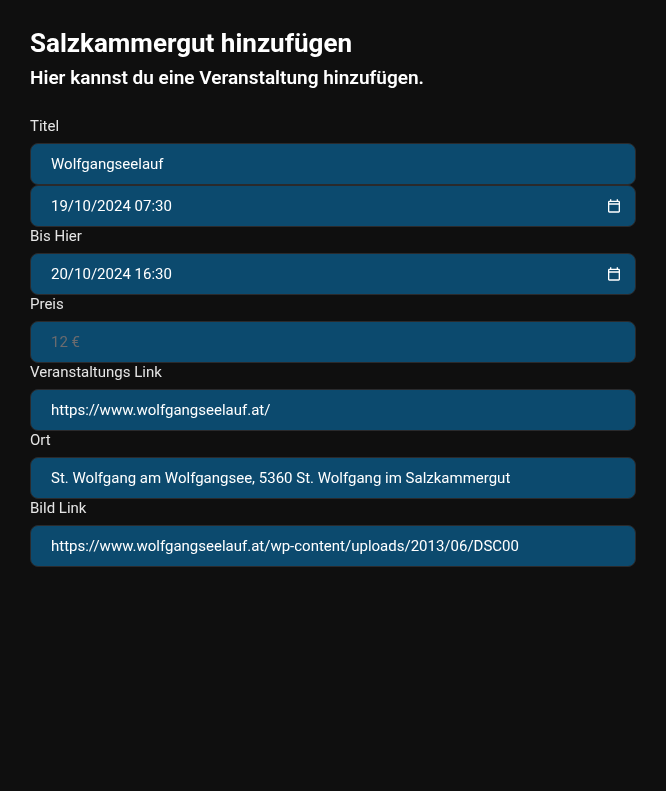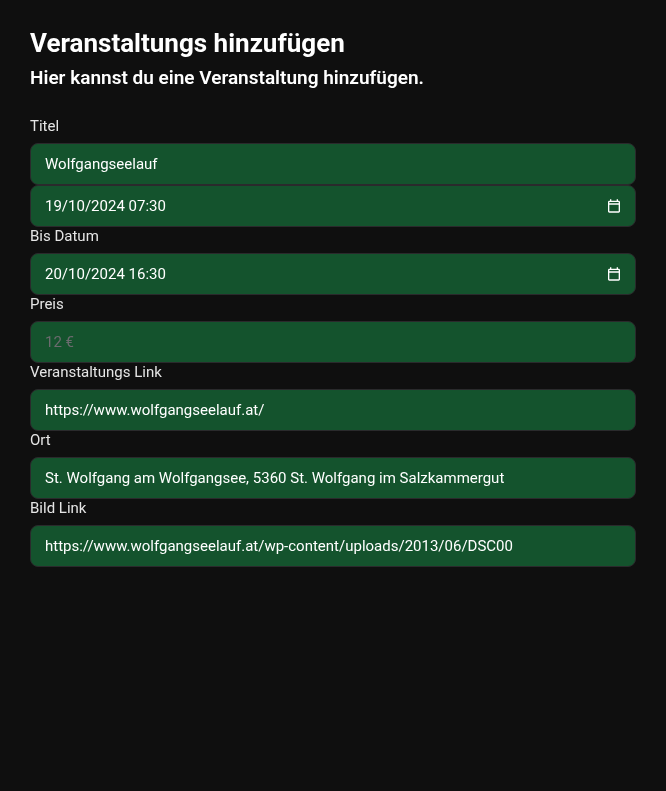--- a/index.html
+++ b/index.html
@@ -30,24 +30,24 @@
     }
     .form-label {
       display: block;
       font-size: 15px;
       color: #e5e5e5;
       margin-bottom: 8px;
       font-weight: 400;
     }
     .form-input {
       width: 100%;
-      background: #14532d;
+      background: #0c4a6e;
       border: 1px solid #2a2a2c;
       border-radius: 8px;
-      padding: 11px 14px;
+      padding: 11px 20px;
       font-size: 15px;
       color: #ffffff;
       font-family: inherit;
       outline: none;
     }
     .form-input::placeholder {
       color: #6b6b6e;
     }
     .input-wrapper {
       position: relative;
@@ -66,41 +66,41 @@
       height: 16px;
       fill: #ffffff;
     }
     .date-input {
       padding-right: 42px;
     }
   </style>
 </head>
 <body>
 
-<h1 class="page-title">Veranstaltungs hinzufügen</h1>
+<h1 class="page-title">Salzkammergut hinzufügen</h1>
 <p class="page-subtitle">Hier kannst du eine Veranstaltung hinzufügen.</p>
 
 <div class="form-group">
   <label class="form-label">Titel</label>
   <input type="text" class="form-input" value="Wolfgangseelauf" style="">
 </div>
 
 <div class="form-group">
   <div class="input-wrapper">
     <input type="text" class="form-input date-input" value="19/10/2024 07:30" style="">
     <span class="calendar-icon">
       <svg viewBox="0 0 24 24">
           <path d="M19 4h-1V2h-2v2H8V2H6v2H5c-1.1 0-2 .9-2 2v14c0 1.1.9 2 2 2h14c1.1 0 2-.9 2-2V6c0-1.1-.9-2-2-2zm0 16H5V10h14v10zm0-12H5V6h14v2z"></path>
         </svg>
     </span>
   </div>
 </div>
 
 <div class="form-group">
-  <label class="form-label">Bis Datum</label>
+  <label class="form-label">Bis Hier</label>
   <div class="input-wrapper">
     <input type="text" class="form-input date-input" value="20/10/2024 16:30" style="">
     <span class="calendar-icon">
       <svg viewBox="0 0 24 24">
           <path d="M19 4h-1V2h-2v2H8V2H6v2H5c-1.1 0-2 .9-2 2v14c0 1.1.9 2 2 2h14c1.1 0 2-.9 2-2V6c0-1.1-.9-2-2-2zm0 16H5V10h14v10zm0-12H5V6h14v2z"></path>
         </svg>
     </span>
   </div>
 </div>
 

